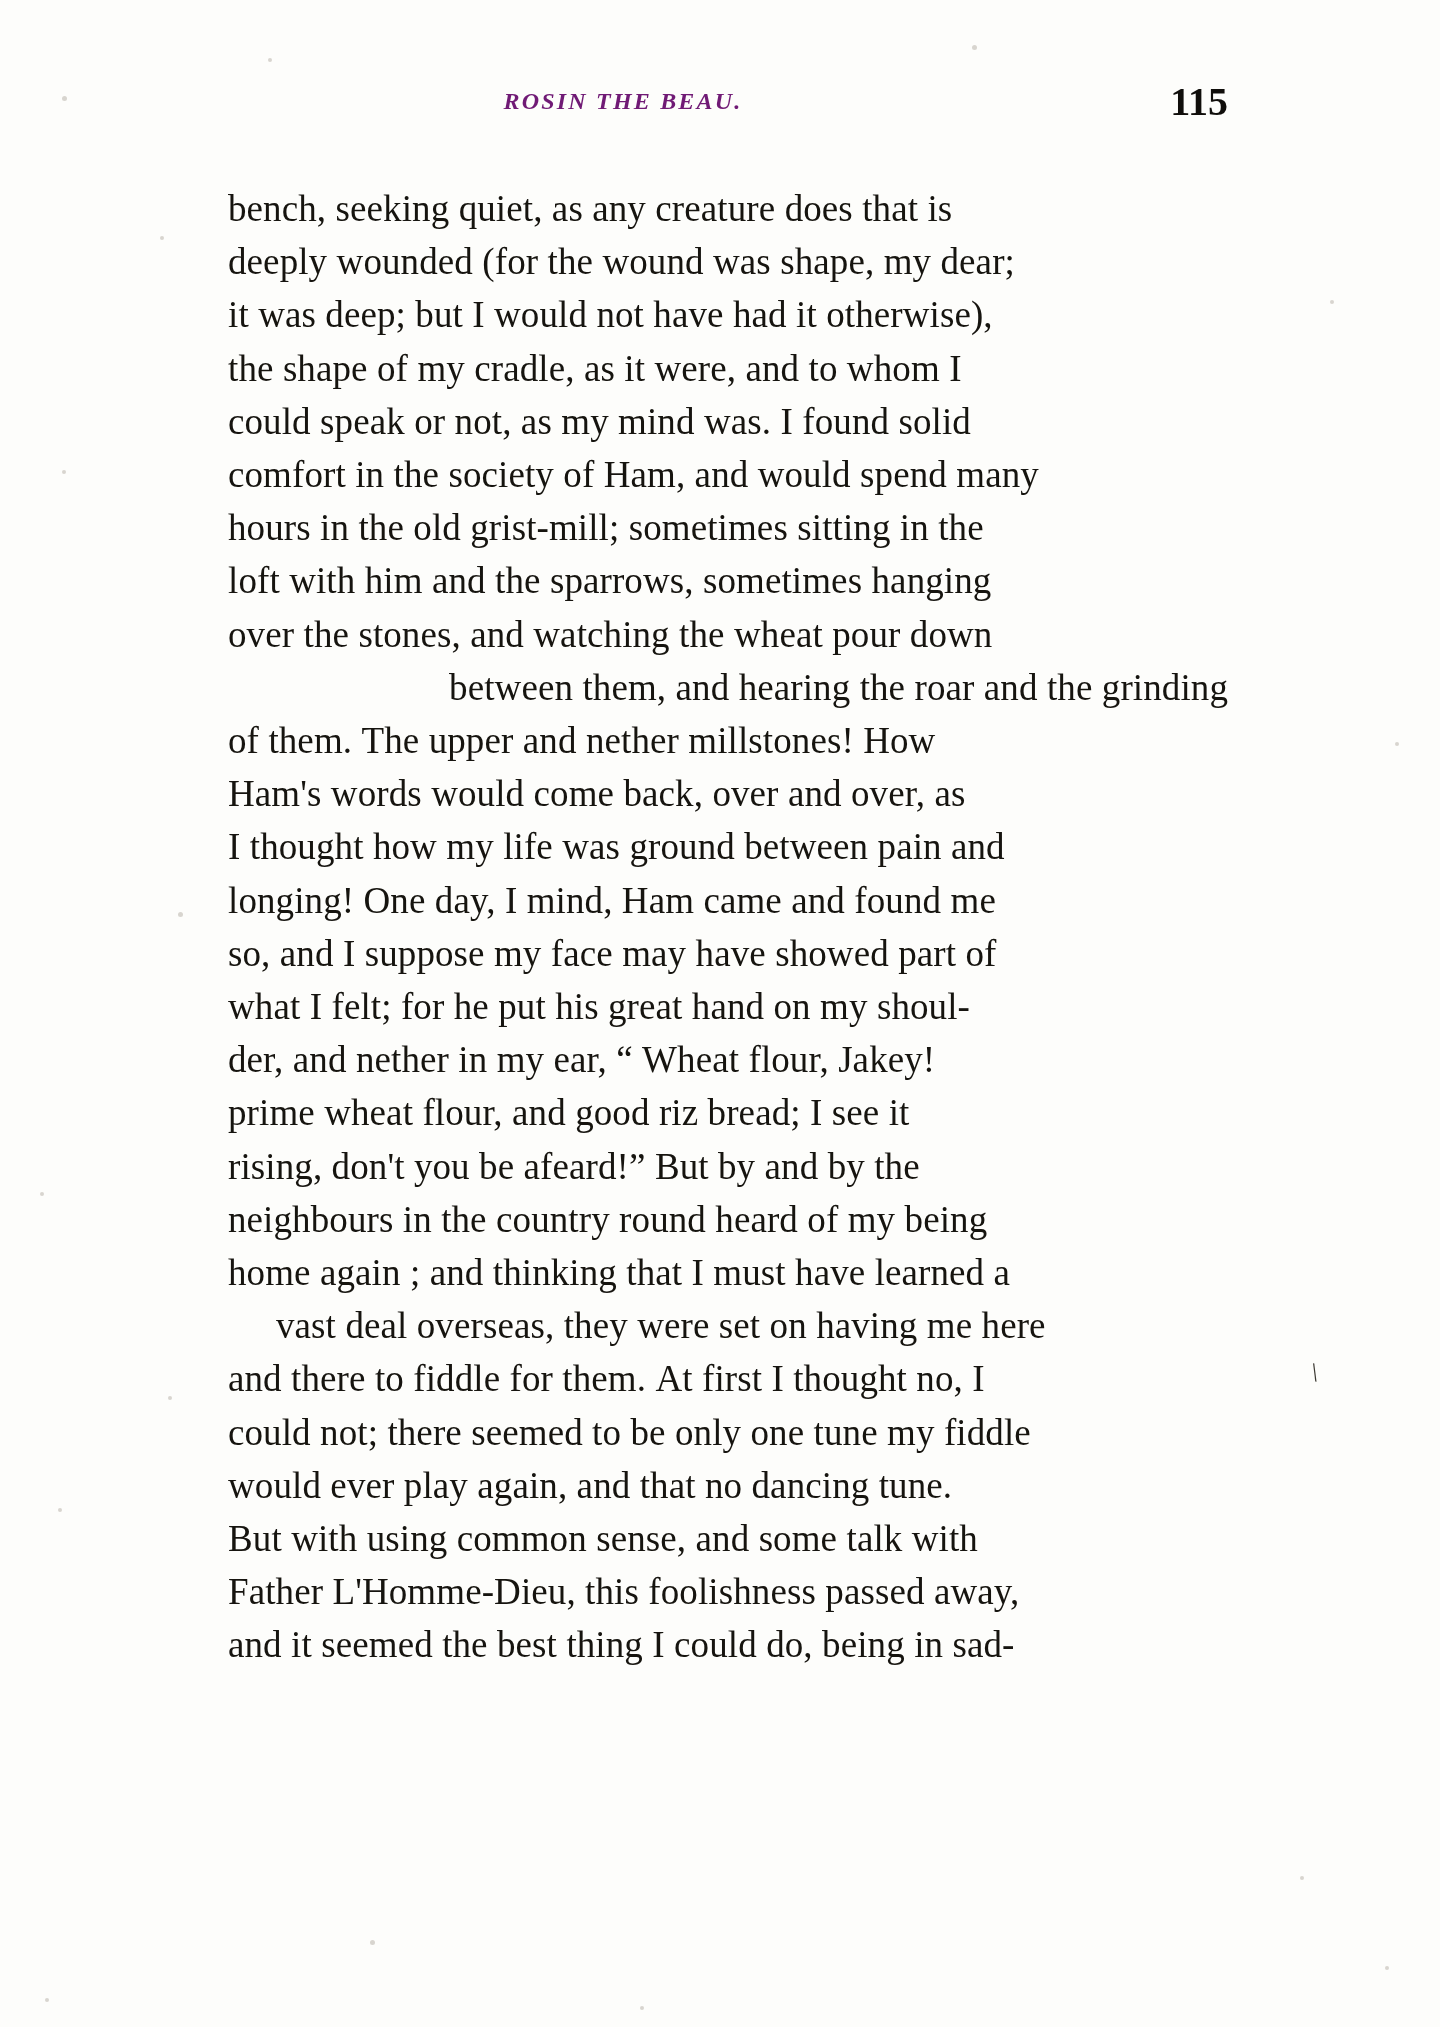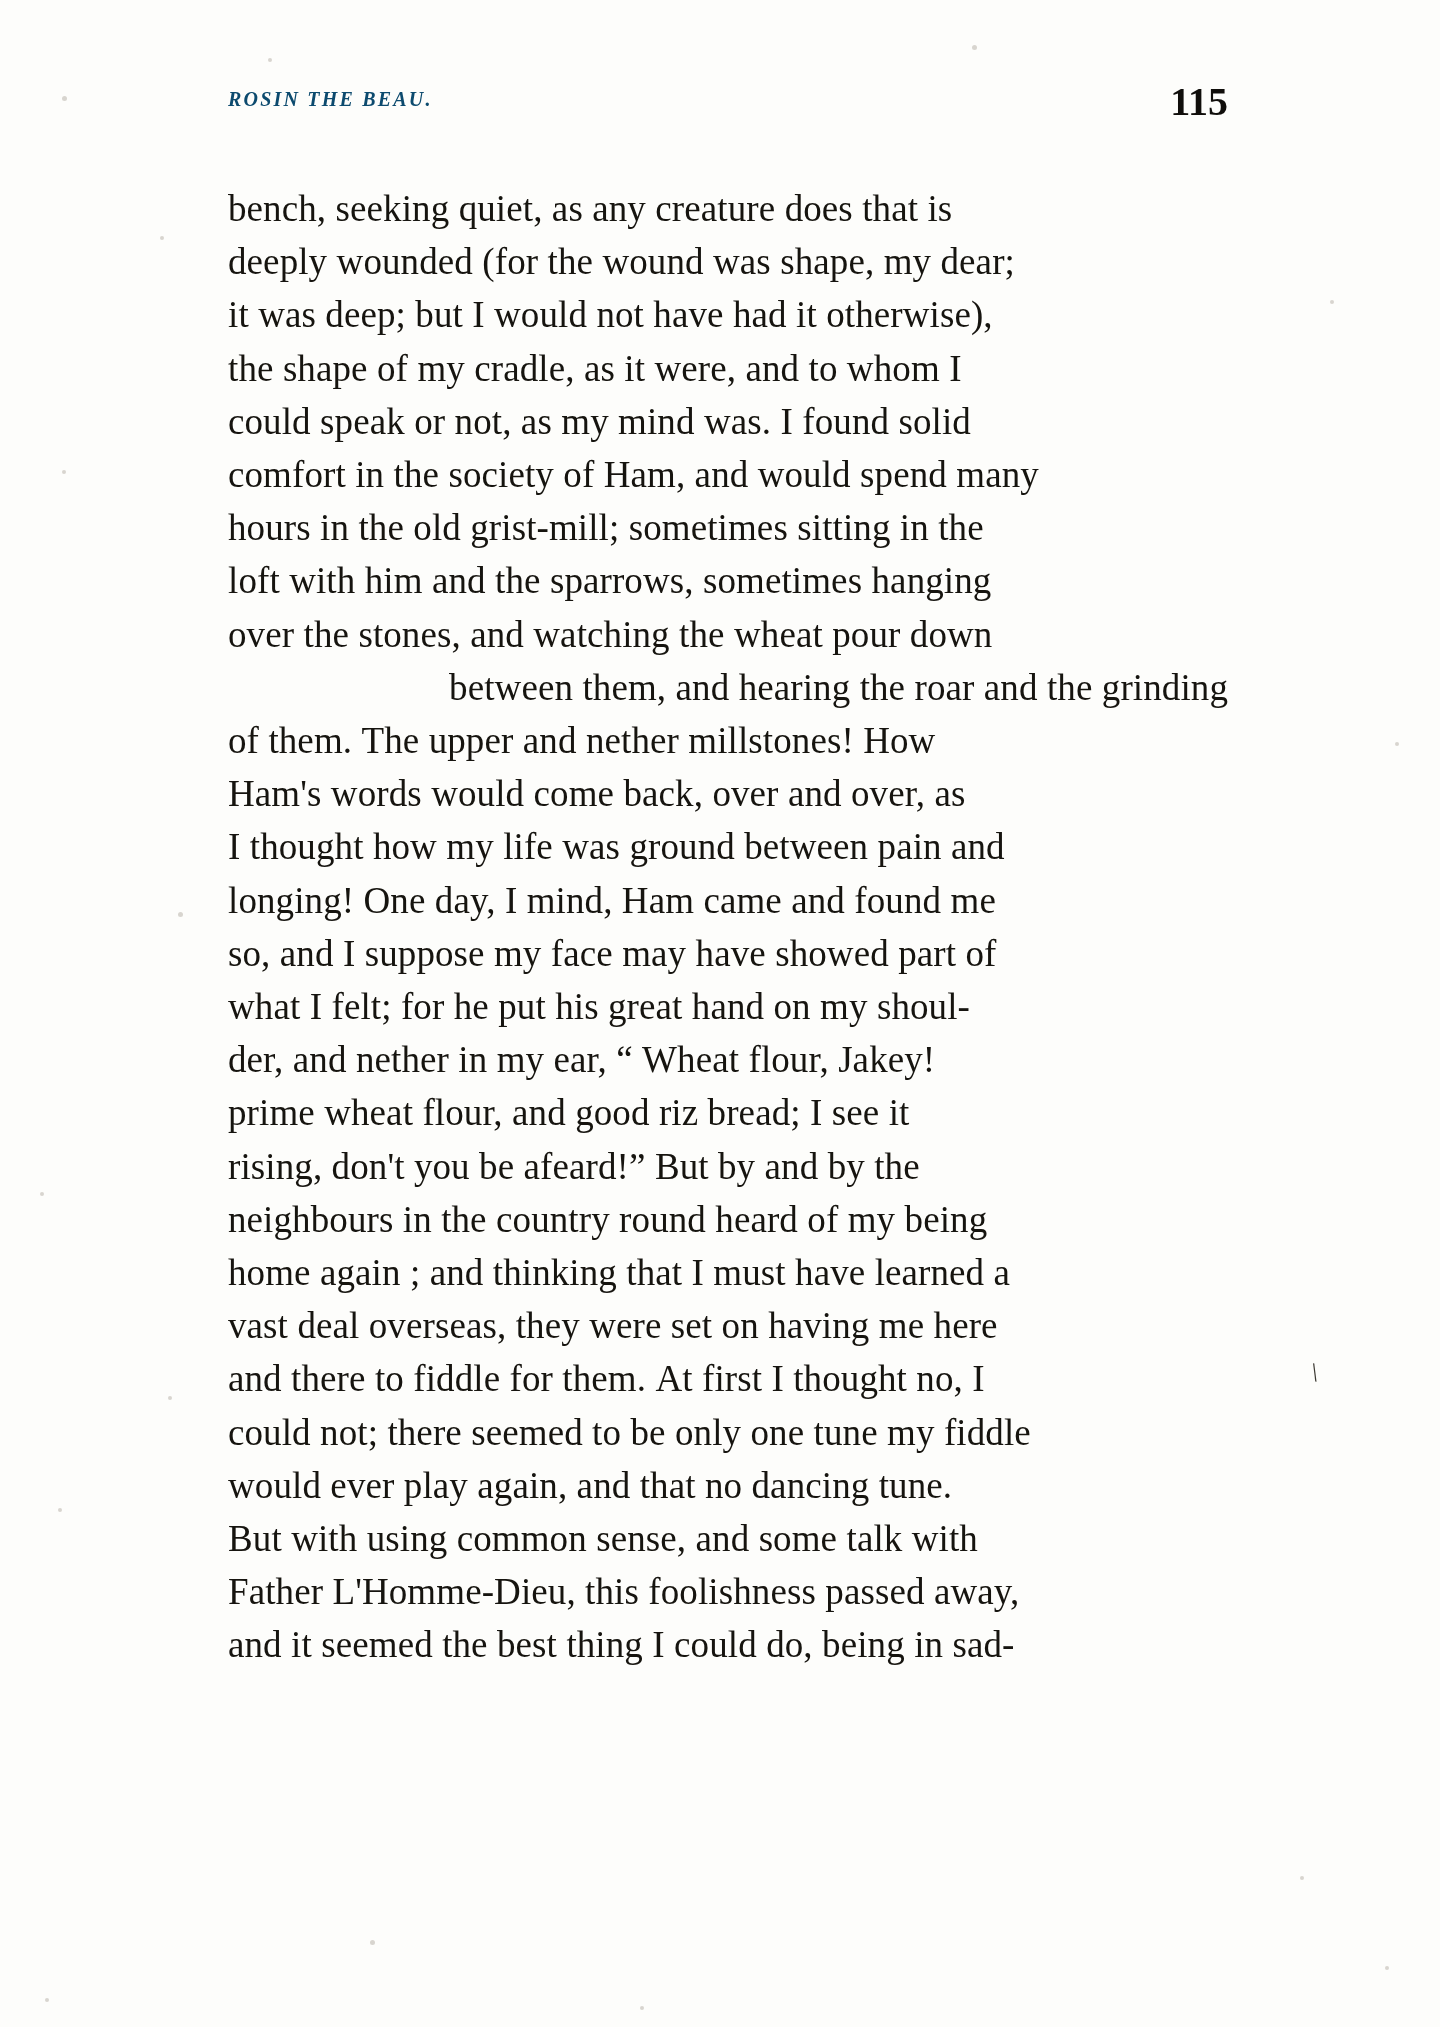--- a/index.html
+++ b/index.html
@@ -37,26 +37,26 @@
     top: 88px;
     left: 228px;
     width: 1000px;
     height: 48px;
   }
 
   .running-title {
     position: absolute;
     left: 0;
     width: 790px;
-    text-align: left;
+    text-align: center;
     font-style: italic;
     font-weight: bold;
-    font-size: 20px;
+    font-size: 24px;
     letter-spacing: 2.2px;
-    color: #0c4a6e;
+    color: #701a75;
     white-space: nowrap;
   }
 
   .page-number {
     position: absolute;
     right: 0;
     top: -10px;
     font-family: "Liberation Serif", serif;
     font-weight: bold;
     font-size: 40px;
@@ -135,21 +135,21 @@
     <span class="line" style="white-space: nowrap; word-spacing: 0px;"><span class="w">Ham's</span> <span class="w">words</span> <span class="w">would</span> <span class="w">come</span> <span class="w">back,</span> <span class="w">over</span> <span class="w">and</span> <span class="w">over,</span> <span class="w">as</span></span>
     <span class="line" style="white-space: nowrap; word-spacing: 0px;"><span class="w">I</span> <span class="w">thought</span> <span class="w">how</span> <span class="w">my</span> <span class="w">life</span> <span class="w">was</span> <span class="w">ground</span> <span class="w">between</span> <span class="w">pain</span> <span class="w">and</span></span>
     <span class="line" style="white-space: nowrap; word-spacing: 0px;"><span class="w">longing!</span> <span class="w">One</span> <span class="w">day,</span> <span class="w">I</span> <span class="w">mind,</span> <span class="w">Ham</span> <span class="w">came</span> <span class="w">and</span> <span class="w">found</span> <span class="w">me</span></span>
     <span class="line" style="white-space: nowrap; word-spacing: 0px;"><span class="w">so,</span> <span class="w">and</span> <span class="w">I</span> <span class="w">suppose</span> <span class="w">my</span> <span class="w">face</span> <span class="w">may</span> <span class="w">have</span> <span class="w">showed</span> <span class="w">part</span> <span class="w">of</span></span>
     <span class="line" style="white-space: nowrap; word-spacing: 0px;"><span class="w">what</span> <span class="w">I</span> <span class="w">felt;</span> <span class="w">for</span> <span class="w">he</span> <span class="w">put</span> <span class="w">his</span> <span class="w">great</span> <span class="w">hand</span> <span class="w">on</span> <span class="w">my</span> <span class="w">shoul-</span></span>
     <span class="line" style="white-space: nowrap; word-spacing: 0px;"><span class="w">der,</span> <span class="w">and</span> <span class="w">nether</span> <span class="w">in</span> <span class="w">my</span> <span class="w">ear,</span> <span class="w">“</span> <span class="w">Wheat</span> <span class="w">flour,</span> <span class="w">Jakey!</span></span>
     <span class="line" style="white-space: nowrap; word-spacing: 0px;"><span class="w">prime</span> <span class="w">wheat</span> <span class="w">flour,</span> <span class="w">and</span> <span class="w">good</span> <span class="w">riz</span> <span class="w">bread;</span> <span class="w">I</span> <span class="w">see</span> <span class="w">it</span></span>
     <span class="line" style="white-space: nowrap; word-spacing: 0px;"><span class="w">rising,</span> <span class="w">don't</span> <span class="w">you</span> <span class="w">be</span> <span class="w">afeard!”</span> <span class="w">But</span> <span class="w">by</span> <span class="w">and</span> <span class="w">by</span> <span class="w">the</span></span>
     <span class="line" style="white-space: nowrap; word-spacing: 0px;"><span class="w">neighbours</span> <span class="w">in</span> <span class="w">the</span> <span class="w">country</span> <span class="w">round</span> <span class="w">heard</span> <span class="w">of</span> <span class="w">my</span> <span class="w">being</span></span>
     <span class="line" style="white-space: nowrap; word-spacing: 0px;"><span class="w">home</span> <span class="w">again</span> <span class="w">;</span> <span class="w">and</span> <span class="w">thinking</span> <span class="w">that</span> <span class="w">I</span> <span class="w">must</span> <span class="w">have</span> <span class="w">learned</span> <span class="w">a</span></span>
-    <span class="line" style="white-space: nowrap; word-spacing: 0px;"><span class="w">vast</span> <span class="w">deal</span> <span class="w">overseas,</span> <span class="w">they</span> <span class="w">were</span> <span class="w">set</span> <span class="w">on</span> <span class="w">having</span> <span class="w">me</span> <span class="w">here</span></span>
+    <span class="line" style="white-space: nowrap; word-spacing: 0px; margin-left: 48px;"><span class="w">vast</span> <span class="w">deal</span> <span class="w">overseas,</span> <span class="w">they</span> <span class="w">were</span> <span class="w">set</span> <span class="w">on</span> <span class="w">having</span> <span class="w">me</span> <span class="w">here</span></span>
     <span class="line" style="white-space: nowrap; word-spacing: 0px;"><span class="w">and</span> <span class="w">there</span> <span class="w">to</span> <span class="w">fiddle</span> <span class="w">for</span> <span class="w">them.</span> <span class="w">At</span> <span class="w">first</span> <span class="w">I</span> <span class="w">thought</span> <span class="w">no,</span> <span class="w">I</span></span>
     <span class="line" style="white-space: nowrap; word-spacing: 0px;"><span class="w">could</span> <span class="w">not;</span> <span class="w">there</span> <span class="w">seemed</span> <span class="w">to</span> <span class="w">be</span> <span class="w">only</span> <span class="w">one</span> <span class="w">tune</span> <span class="w">my</span> <span class="w">fiddle</span></span>
     <span class="line" style="white-space: nowrap; word-spacing: 0px;"><span class="w">would</span> <span class="w">ever</span> <span class="w">play</span> <span class="w">again,</span> <span class="w">and</span> <span class="w">that</span> <span class="w">no</span> <span class="w">dancing</span> <span class="w">tune.</span></span>
     <span class="line" style="white-space: nowrap; word-spacing: 0px;"><span class="w">But</span> <span class="w">with</span> <span class="w">using</span> <span class="w">common</span> <span class="w">sense,</span> <span class="w">and</span> <span class="w">some</span> <span class="w">talk</span> <span class="w">with</span></span>
     <span class="line" style="white-space: nowrap; word-spacing: 0px;"><span class="w">Father</span> <span class="w">L'Homme-Dieu,</span> <span class="w">this</span> <span class="w">foolishness</span> <span class="w">passed</span> <span class="w">away,</span></span>
     <span class="line" style="white-space: nowrap; word-spacing: 0px;"><span class="w">and</span> <span class="w">it</span> <span class="w">seemed</span> <span class="w">the</span> <span class="w">best</span> <span class="w">thing</span> <span class="w">I</span> <span class="w">could</span> <span class="w">do,</span> <span class="w">being</span> <span class="w">in</span> <span class="w">sad-</span></span>
   </div>
 
   <div class="stray-mark">\</div>
 

